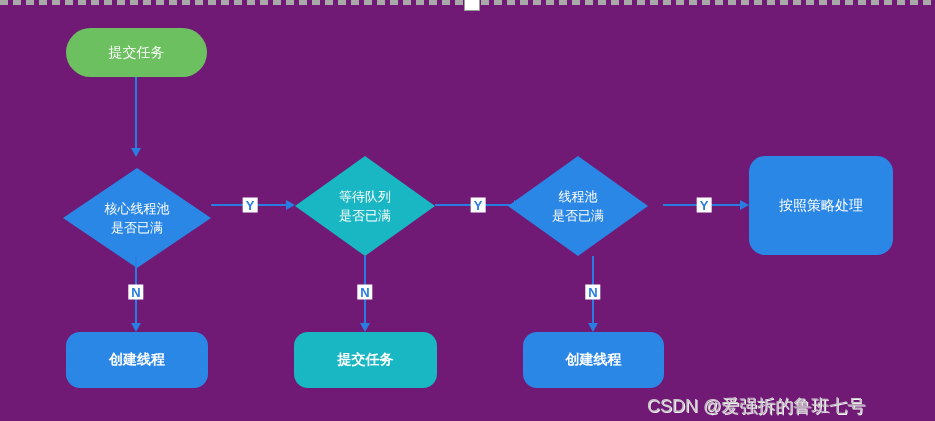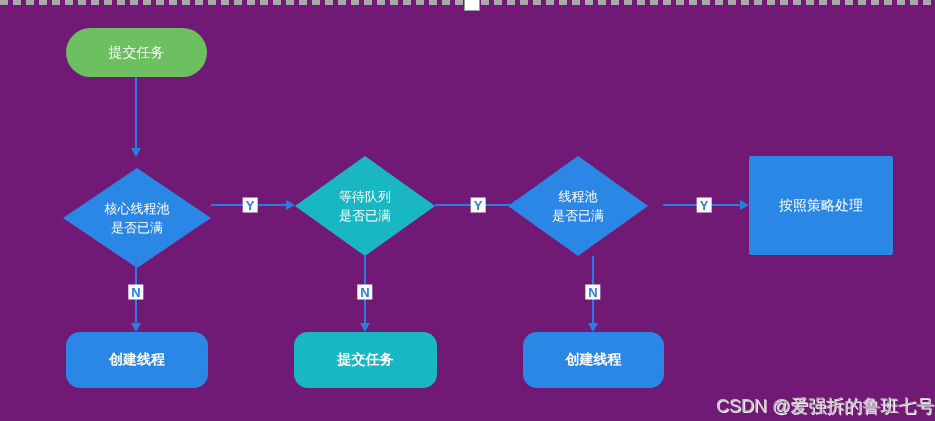--- a/index.html
+++ b/index.html
@@ -36,41 +36,41 @@
   .node {
     position: absolute;
     display: flex; align-items: center; justify-content: center;
     color: #ffffff; text-align: center;
   }
   .c-blue  { background: var(--blue); }
   .c-teal  { background: var(--teal); justify-content: center; }
   .c-green { background: var(--green); }
   .pill { border-radius: 25px; font-size: 14px; }
   .rect { border-radius: 14px; font-size: 14px; font-weight: bold; }
-  .rect-big { border-radius: 2px; font-size: 14px; }
+  .rect-big { border-radius: 16px; font-size: 14px; }
   .diamond {
     clip-path: polygon(50% 0, 100% 50%, 50% 100%, 0 50%);
     font-size: 13px; line-height: 19px;
   }
   .dtext span { display: block; }
   
   .hline { position: absolute; height: 2px; background: var(--arrow); }
   .vline { position: absolute; width: 2px; background: var(--arrow); }
   .ah { position: absolute; width: 0; height: 0; }
   .ah-down  { border-left: 5px solid transparent; border-right: 5px solid transparent; border-top: 9px solid var(--arrow); }
   .ah-right { border-top: 5px solid transparent; border-bottom: 5px solid transparent; border-left: 9px solid var(--arrow); }
   .edge-label {
     position: absolute; z-index: 3;
     transform: translate(-50%, -50%);
     background: #ffffff; color: var(--arrow);
     font-size: 13px; font-weight: bold; padding: 0 3px;
   }
   
   .watermark {
-    position: absolute; left: 716px; top: 394px;
+    position: absolute; left: 647px; top: 394px;
     font-size: 18px; color: var(--wm);
     text-shadow: 1px 1px 0 #f2f2f2;
     white-space: nowrap;
     text-align: center;
   }
 </style>
 </head>
 <body>
 
 <div class="canvas">

